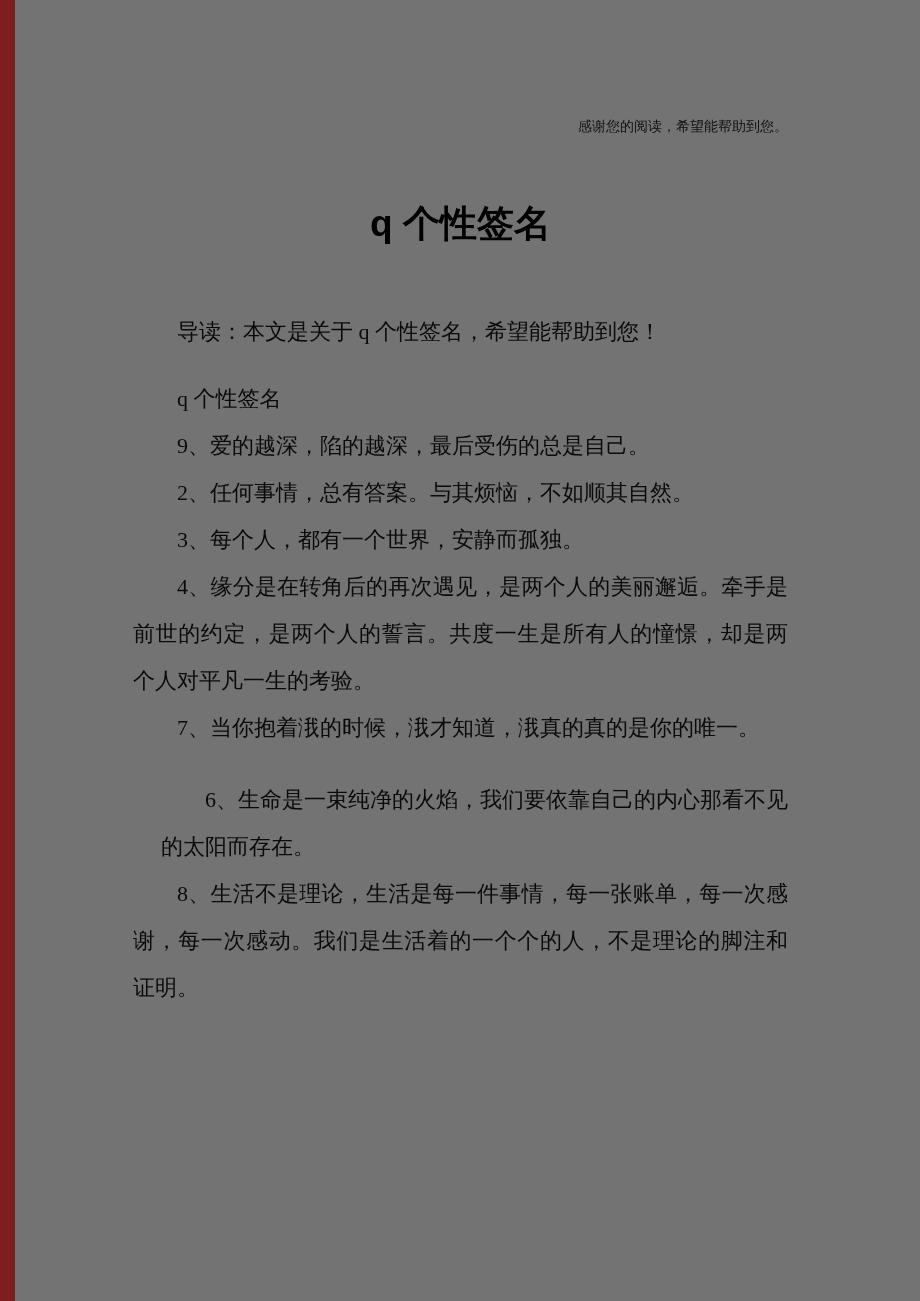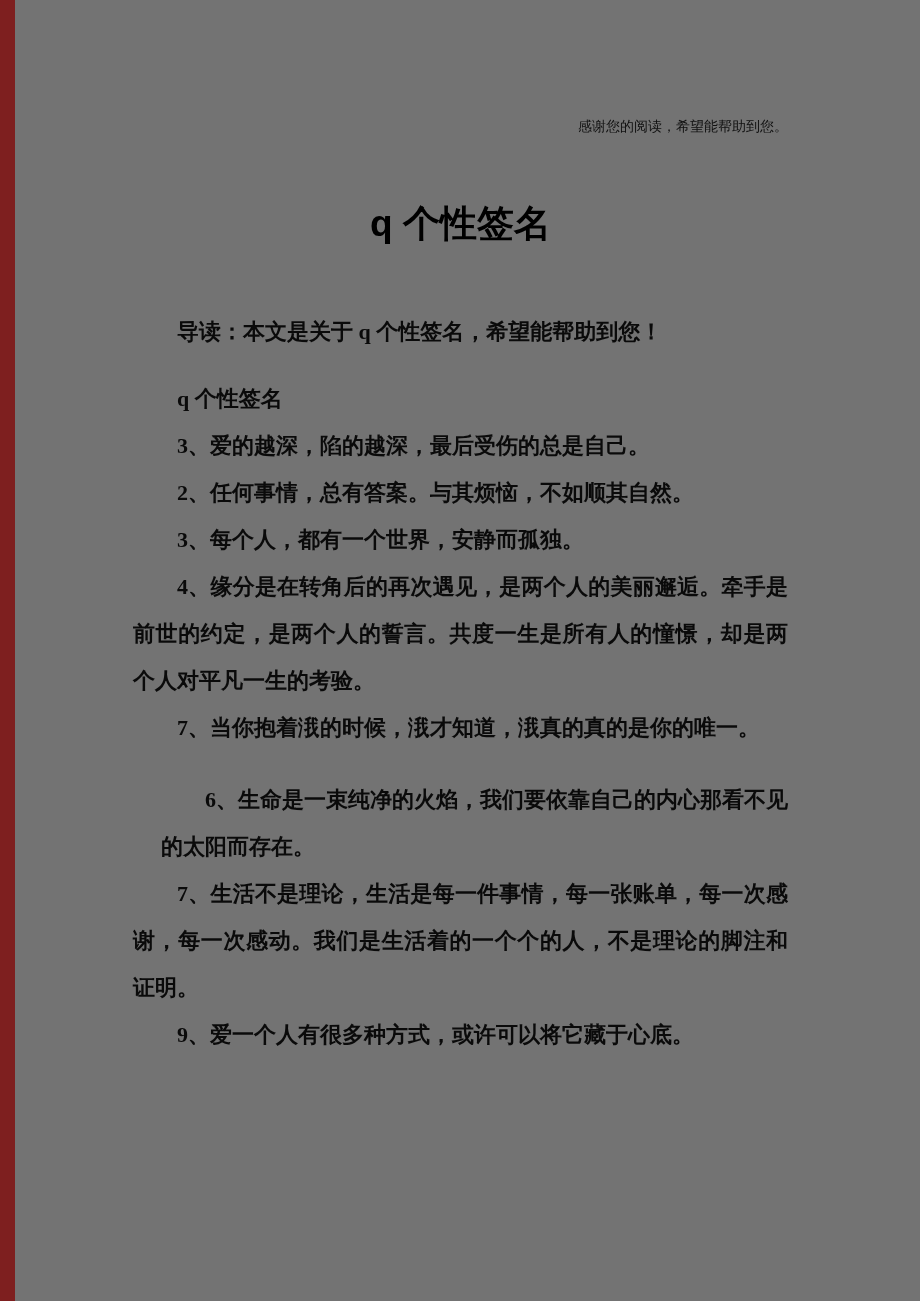--- a/index.html
+++ b/index.html
@@ -53,21 +53,20 @@
   }
   .doc-body {
     position: absolute;
     top: 308px;
     left: 133px;
     width: 655px;
     font-size: 22px;
     line-height: 47px;
     text-align: justify;
     color: #0a0a0a;
-    font-weight: bold;
   }
   .doc-body p {
     margin: 0;
     padding: 0;
     text-indent: 2em;
   }
   .doc-body p.lead {
     margin-bottom: 20px;
   }
   .doc-body p.gap-before {
@@ -83,31 +82,30 @@
 
   <div class="header-note">感谢您的阅读，希望能帮助到您。</div>
 
   <h1 class="doc-title">q 个性签名</h1>
 
   <div class="doc-body">
     <p class="lead">导读：本文是关于 q 个性签名，希望能帮助到您！</p>
 
     <p class="subhead">q 个性签名</p>
 
-    <p class="item">3、爱的越深，陷的越深，最后受伤的总是自己。</p>
+    <p class="item">9、爱的越深，陷的越深，最后受伤的总是自己。</p>
 
     <p class="item">2、任何事情，总有答案。与其烦恼，不如顺其自然。</p>
 
     <p class="item">3、每个人，都有一个世界，安静而孤独。</p>
 
     <p class="item">4、缘分是在转角后的再次遇见，是两个人的美丽邂逅。牵手是前世的约定，是两个人的誓言。共度一生是所有人的憧憬，却是两个人对平凡一生的考验。</p>
 
     <p class="item">7、当你抱着涐的时候，涐才知道，涐真的真的是你的唯一。</p>
 
     <p class="item gap-before">6、生命是一束纯净的火焰，我们要依靠自己的内心那看不见的太阳而存在。</p>
 
-    <p class="item">7、生活不是理论，生活是每一件事情，每一张账单，每一次感谢，每一次感动。我们是生活着的一个个的人，不是理论的脚注和证明。</p>
+    <p class="item">8、生活不是理论，生活是每一件事情，每一张账单，每一次感谢，每一次感动。我们是生活着的一个个的人，不是理论的脚注和证明。</p>
 
 
-    <p class="item">9、爱一个人有很多种方式，或许可以将它藏于心底。</p>
 
   </div>
 </div>
 
 </body></html>

